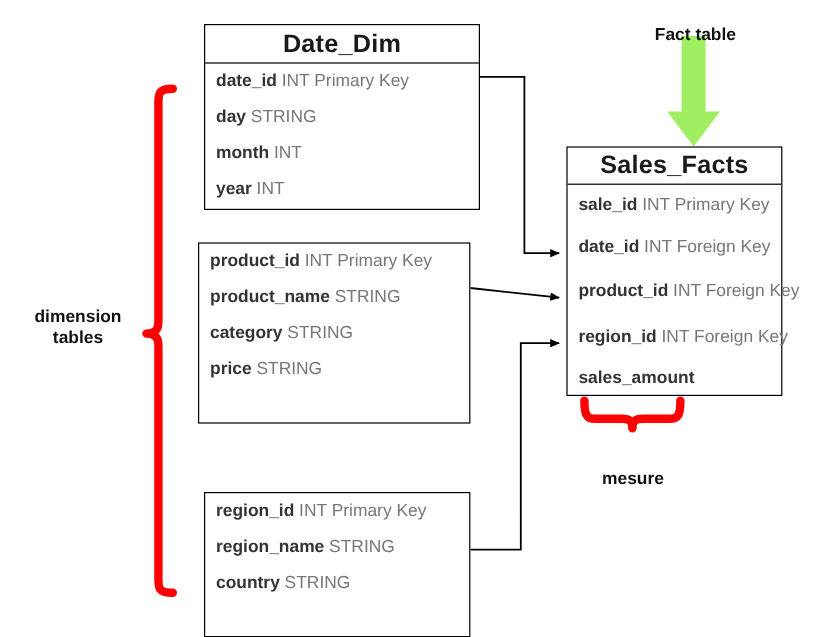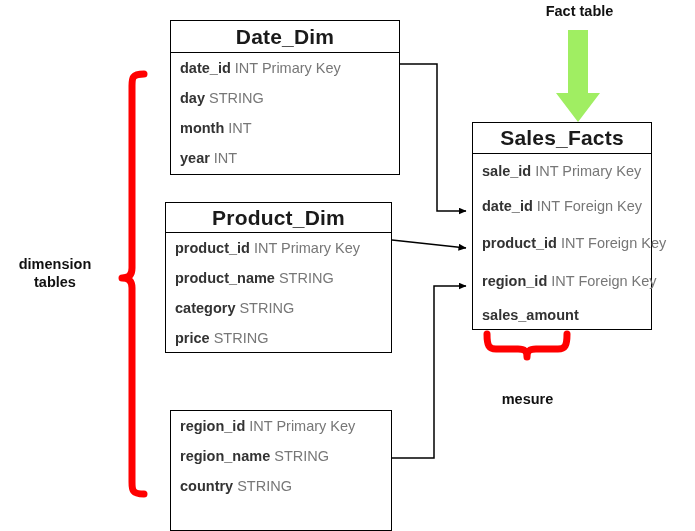--- a/index.html
+++ b/index.html
@@ -138,21 +138,20 @@
         <span class="ftype">INT</span>
       </div>
       <div class="field-row" style="height:30px;">
         <span class="fname">year</span>
         <span class="ftype">INT</span>
       </div>
     </div>
   </div>
 
   <div class="table-box" style="left:165px; top:202px; width:227px; height:151px;">
-    <div class="table-title" style="height:30px;">Product_Dim</div>
     <div class="field-list">
       <div class="field-row" style="height:30px;">
         <span class="fname">product_id</span>
         <span class="ftype">INT Primary Key</span>
       </div>
       <div class="field-row" style="height:30px;">
         <span class="fname">product_name</span>
         <span class="ftype">STRING</span>
       </div>
       <div class="field-row" style="height:30px;">
@@ -203,20 +202,20 @@
         <span class="fname">region_id</span>
         <span class="ftype">INT Foreign Key</span>
       </div>
       <div class="field-row" style="height:30px;">
         <span class="fname">sales_amount</span>
         <span class="ftype"></span>
       </div>
     </div>
   </div>
 
-  <div class="note" style="left:512px; top:2px; width:135px;">Fact table</div>
-
-  <div class="note" style="left:0; top:255px; width:110px; white-space:pre-line;">dimension
+  <div class="note" style="left:512px; top:20px; width:135px;">Fact table</div>
+
+  <div class="note" style="left:10px; top:255px; width:110px; white-space:pre-line;">dimension
 tables</div>
 
   <div class="note" style="left:470px; top:390px; width:115px;">mesure</div>
 
 </div>
 
 </body></html>

